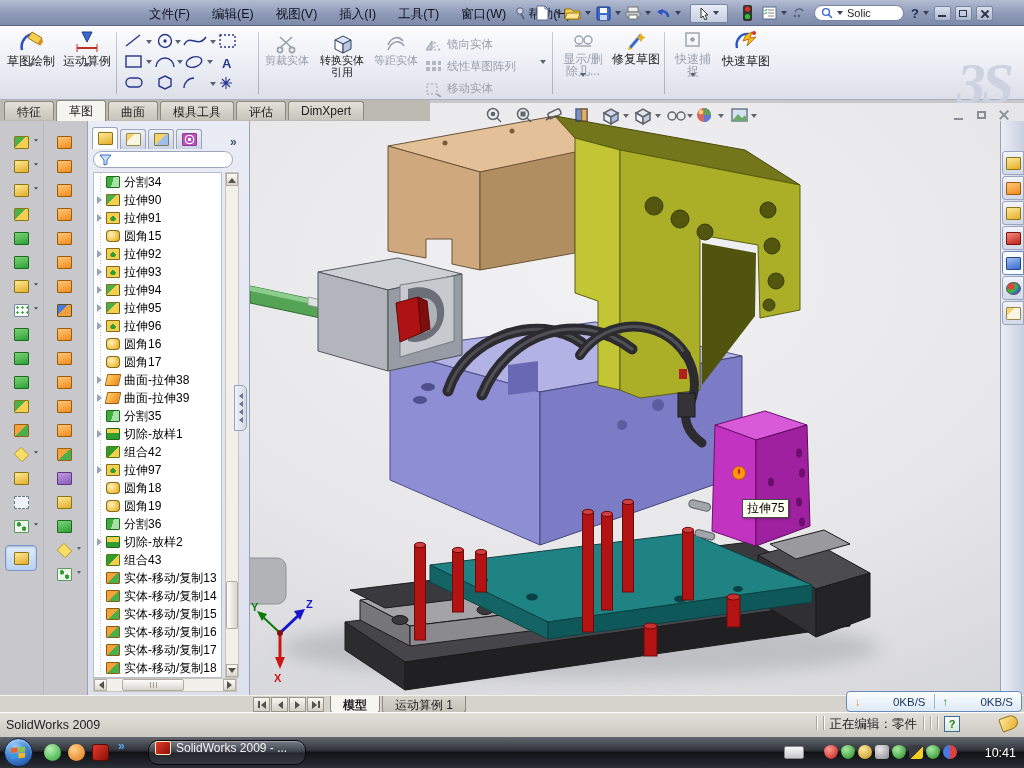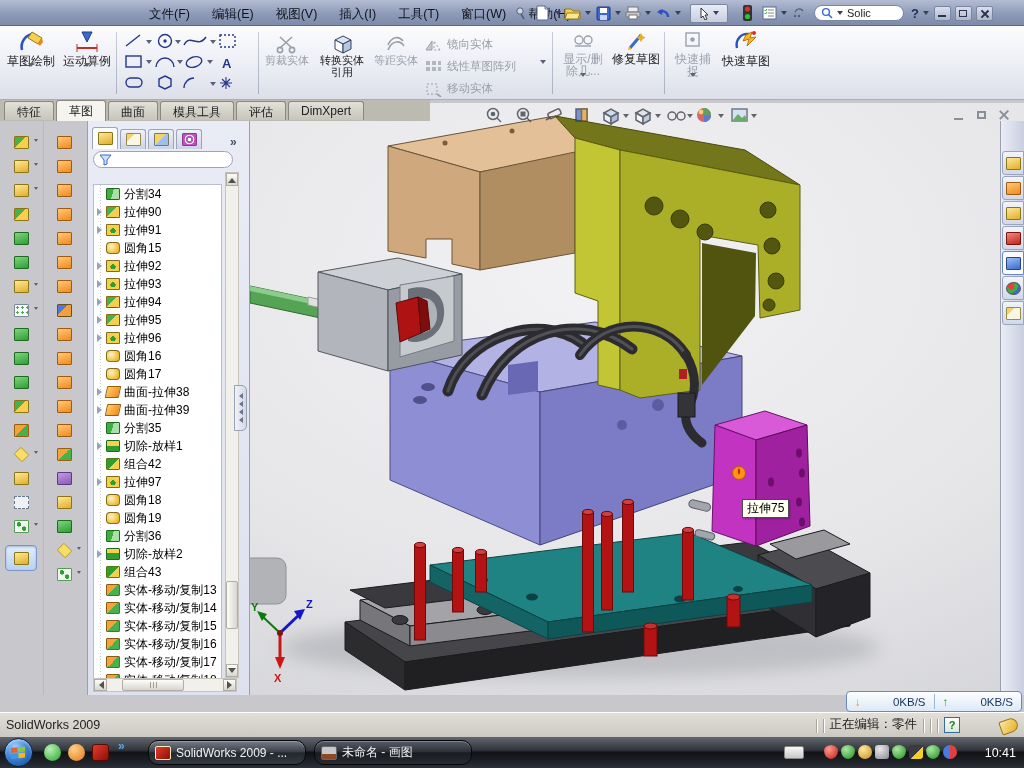--- a/index.html
+++ b/index.html
@@ -69,21 +69,21 @@
 .t-cm{background:linear-gradient(135deg,#f6d36a 0 50%,#9ec0f0 50%);border-color:#7a7a5a}
 .t-dx{background:radial-gradient(circle,#fff 0 18%,#c050c0 19% 42%,#fff 43% 58%,#c050c0 59%);border-color:#8a3a8a}
 .ltb-pressed{width:32px;height:26px;margin:8px auto 0;border:1px solid #7a96c8;border-radius:4px;background:linear-gradient(#e2edfc,#b9d1f0);display:flex;align-items:center;justify-content:center;box-shadow:inset 0 1px 2px rgba(40,80,140,.35)}
 
 .tree-panel{position:absolute;left:88px;top:121px;width:162px;height:574px;background:linear-gradient(180deg,#e9ecf5,#dde1ee);border-right:1px solid #9aa0b0}
 .tp-tabs{position:absolute;left:4px;top:6px;height:22px;display:flex;gap:2px;align-items:flex-end}
 .tpt{width:26px;height:20px;border:1px solid #9aa4bc;border-bottom:none;border-radius:3px 3px 0 0;background:linear-gradient(#eef1f8,#ccd3e4);display:flex;align-items:center;justify-content:center}
 .tpt.act{background:#fdfdfe;height:22px}
 .tp-ovf{margin-left:26px;color:#44506a;font-weight:bold;font-size:12px}
 .tp-filter{position:absolute;left:5px;top:30px;width:140px;height:17px;border:1px solid #9aa4bc;border-radius:9px;background:#fff;display:flex;align-items:center;padding-left:5px}
-.tp-list{position:absolute;left:5px;top:63px;width:129px;height:506px;background:#fff;border:1px solid #b8bece;overflow:hidden;background-image:repeating-linear-gradient(#c4cada 0 1px,transparent 1px 3px);background-size:1px 100%;background-position:6px 0;background-repeat:no-repeat}
+.tp-list{position:absolute;left:5px;top:51px;width:129px;height:506px;background:#fff;border:1px solid #b8bece;overflow:hidden;background-image:repeating-linear-gradient(#c4cada 0 1px,transparent 1px 3px);background-size:1px 100%;background-position:6px 0;background-repeat:no-repeat}
 .trow{display:flex;align-items:center;height:18px;white-space:nowrap}
 .exp{width:10px;height:10px;flex:none;margin-left:1px;position:relative}
 .exp.on:before{content:"";position:absolute;left:2px;top:1px;border:4px solid transparent;border-left:5px solid #98a2b8}
 .tlabel{font-size:12px;color:#000}
 .ti{width:14px;height:12px;margin:0 4px 0 1px;flex:none;border:1px solid rgba(95,75,12,.75);border-radius:1px}
 .ti-split{background:linear-gradient(105deg,#3fae3f 0 46%,#a8e0a8 46%);border-color:#1d6b1d}
 .ti-extr{background:linear-gradient(135deg,#49b04b 0 42%,#f6cf4e 42%)}
 .ti-extr2{background:radial-gradient(circle at 50% 58%,#2f9e2f 0 30%,#f6cf4e 33%)}
 .ti-fil{background:radial-gradient(circle at 35% 35%,#fff3c4,#eebc30 75%);border-radius:4px}
 .ti-surf{background:linear-gradient(115deg,#ffd060,#ef8a1e);transform:skewX(-12deg);border-color:#9a5c10}
@@ -124,42 +124,42 @@
 .docrow{position:absolute;left:0;top:695px;width:1024px;height:17px;background:#d6d3cd;border-top:1px solid #f4f2ee}
 .navbtns{position:absolute;left:253px;top:1px;display:flex;gap:1px}
 .nvb{width:17px;height:15px;background:linear-gradient(#f6f5f1,#d2cfc7);border:1px solid #9a968c;display:flex;align-items:center;justify-content:center;gap:0}
 .bar{width:2px;height:7px;background:#55524a}
 #doctabs{position:absolute;left:330px;top:0;display:flex}
 .dtab{height:17px;padding:1px 12px 0;font-size:12px;color:#222;background:linear-gradient(#d8d5cd,#c4c1b9);border:1px solid #8a8880;border-top:none;margin-right:2px;border-radius:0 0 3px 3px}
 .dtab.act{background:#f6f5f0;font-weight:bold}
 
 .statusbar{position:absolute;left:0;top:712px;width:1024px;height:25px;background:linear-gradient(#e2dfd9,#ccc9c3);border-top:1px solid #fff}
 .sb-left{position:absolute;left:6px;top:5px;font-size:12.5px;color:#222}
-.sb-right{position:absolute;right:6px;top:3px;display:flex;align-items:flex-end;gap:6px}
+.sb-right{position:absolute;right:6px;top:3px;display:flex;align-items:flex-start;gap:6px}
 .sep{width:1px;height:14px;background:#a8a49c;box-shadow:1px 0 0 #fff}
 .sb-edit{font-size:12.5px;color:#222}
 .qbox{width:16px;height:16px;background:linear-gradient(#fdfdfb,#d8e8d8);border:1px solid #3a6a9a;color:#1a7a1a;font-weight:bold;font-size:11px;display:flex;align-items:center;justify-content:center}
 .tagico{width:18px;height:14px;background:linear-gradient(135deg,#ffe79a,#e2ae28);border:1px solid #9a7a14;border-radius:2px 7px 7px 2px;transform:rotate(-20deg)}
 
 .netmon{position:absolute;left:846px;top:691px;width:176px;height:21px;border:1px solid #6a8ab8;border-radius:4px;background:linear-gradient(#fdfeff,#dce9f6);z-index:9;display:flex;align-items:center;font-size:11.5px;color:#15345e}
 .nm-cell{flex:1;display:flex;align-items:center;justify-content:space-between;padding:0 8px}
 .nm-div{width:1px;height:15px;background:#9ab4d4}
 .arr-dn{color:#e89018;font-weight:bold}
 .arr-up{color:#28a028;font-weight:bold}
 
 .tkbar{position:absolute;left:0;top:737px;width:1024px;height:31px;background:linear-gradient(180deg,#62666e 0%,#32353b 42%,#101216 50%,#22252b 85%,#2c3037 100%)}
 .orb{position:absolute;left:4px;top:1px;width:29px;height:29px;border-radius:50%;background:radial-gradient(circle at 38% 30%,#9cd0ff 0%,#3e83d6 45%,#123f86 100%);border:1px solid #0a2448;display:flex;align-items:center;justify-content:center;box-shadow:inset 0 2px 3px rgba(255,255,255,.5)}
 #ql{position:absolute;left:44px;top:7px;display:flex;gap:7px;align-items:center}
 .qli{width:17px;height:17px;border-radius:3px}
 .qlg{background:radial-gradient(circle at 35% 30%,#b8f0b8,#28a428);border-radius:50%}
 .qlo{background:radial-gradient(circle at 35% 30%,#ffd088,#e07818);border-radius:50%}
 .qlr{background:linear-gradient(135deg,#e23b2e,#8e0f06);border:1px solid #5e0a04}
 .ql-ovf{color:#5aa8f0;font-weight:bold;font-size:12px;transform:translateY(-3px)}
 #tasks{position:absolute;left:148px;top:3px;display:flex;gap:8px}
-.tkb{width:158px;height:25px;border:1px solid #05070a;border-radius:10px;background:linear-gradient(#565c66 0%,#2e323a 45%,#181b20 52%,#272b31 100%);display:flex;align-items:center;gap:5px;padding:0 6px;box-shadow:inset 0 1px 0 rgba(255,255,255,.25)}
+.tkb{width:158px;height:25px;border:1px solid #05070a;border-radius:10px;background:linear-gradient(#565c66 0%,#2e323a 45%,#181b20 52%,#272b31 100%);display:flex;gap:5px;padding:0 6px;box-shadow:inset 0 1px 0 rgba(255,255,255,.25)}
 .tkb.act{background:linear-gradient(#767d88 0%,#3e434c 45%,#24282e 52%,#343940 100%)}
 .tkl{color:#f2f2f4;font-size:12px;white-space:nowrap;overflow:hidden;text-overflow:ellipsis}
 .tki{width:16px;height:14px;flex:none;border-radius:2px}
 .tki-sw{background:linear-gradient(135deg,#e23b2e,#8e0f06);border:1px solid #feb}
 .tki-paint{background:linear-gradient(180deg,#c8c8cc 0 55%,#8a4a2a 55%);border:1px solid #666}
 #tray{position:absolute;left:824px;top:8px;display:flex;gap:3px}
 .tri{width:14px;height:14px;border-radius:3px}
 .kb{width:20px;height:13px;background:linear-gradient(#f8f8f8,#c8c8c8);border:1px solid #888;border-radius:2px;margin-right:4px}
 .trd{background:radial-gradient(circle at 35% 30%,#ff9a90,#c01810);border-radius:50% 50% 50% 50%/40% 40% 60% 60%}
 .tgn{background:radial-gradient(circle at 35% 30%,#a8e8a0,#1e8a1e);border-radius:50% 50% 50% 50%/40% 40% 60% 60%}
@@ -418,20 +418,21 @@
       <div class="lab">快速捕捉</div><span class="dda"></span>
     </div>
     <div class="cm-big" style="left:722px;width:48px">
       <svg class="cmico" width="26" height="24">
           <path d="M4,18 C2,10 8,3 16,4" fill="none" stroke="#2a52c0" stroke-width="2.4"></path>
           <polygon points="13,5 19,2 17,8 23,7 14,16 16,9 10,11" fill="#f0c020" stroke="#c07010"></polygon>
           <circle cx="21" cy="3" r="2" fill="#d03020"></circle>
         </svg>
       <div class="lab">快速草图</div>
     </div>
+    <div class="ds-watermark">3S</div>
   </div>
 
   <div class="tabstrip">
       <span id="rtabs" style="display:flex;align-items:center">
         <span class="rtab">特征</span>
         <span class="rtab active">草图</span>
         <span class="rtab">曲面</span>
         <span class="rtab">模具工具</span>
         <span class="rtab">评估</span>
         <span class="rtab">DimXpert</span>
@@ -991,20 +992,42 @@
         </div>
         <div class="tpn">
           <span class="t t-ball"></span>
         </div>
         <div class="tpn">
           <span class="t t-pm"></span>
         </div>
       </div>
     </div>
 
+  <div class="docrow">
+    <div class="navbtns">
+      <span class="nvb">
+          <span class="bar"></span>
+          <span class="tri-l"></span>
+        </span>
+      <span class="nvb">
+          <span class="tri-l"></span>
+        </span>
+      <span class="nvb">
+          <span class="tri-r"></span>
+        </span>
+      <span class="nvb">
+          <span class="tri-r"></span>
+          <span class="bar"></span>
+        </span>
+    </div>
+    <div id="doctabs">
+        <span class="dtab act">模型</span>
+        <span class="dtab">运动算例 1</span>
+      </div>
+  </div>
 
   <div class="statusbar">
     <span class="sb-left">SolidWorks 2009</span>
     <span class="sb-right">
       <span class="sep"></span>
         <span class="sep"></span>
       <span class="sb-edit">正在编辑：零件</span>
       <span class="sep"></span>
         <span class="sep"></span>
         <span class="sep"></span>
@@ -1041,24 +1064,20 @@
         <span class="qli qlg"></span>
         <span class="qli qlo"></span>
         <span class="qli qlr"></span>
       </div>
     <span class="ql-ovf" style="position:absolute;left:118px;top:5px">»</span>
     <div id="tasks">
         <div class="tkb act">
           <span class="tki tki-sw"></span>
           <span class="tkl">SolidWorks 2009 - ...</span>
         </div>
-        <div class="tkb">
-          <span class="tki tki-paint"></span>
-          <span class="tkl">未命名 - 画图</span>
-        </div>
       </div>
     <span class="kbzone kb"></span>
     <div id="tray">
         <span class="tri trd"></span>
         <span class="tri tgn"></span>
         <span class="tri tgd"></span>
         <span class="tri tgy"></span>
         <span class="tri tgn"></span>
         <span class="tri twn"></span>
         <span class="tri tgn"></span>

